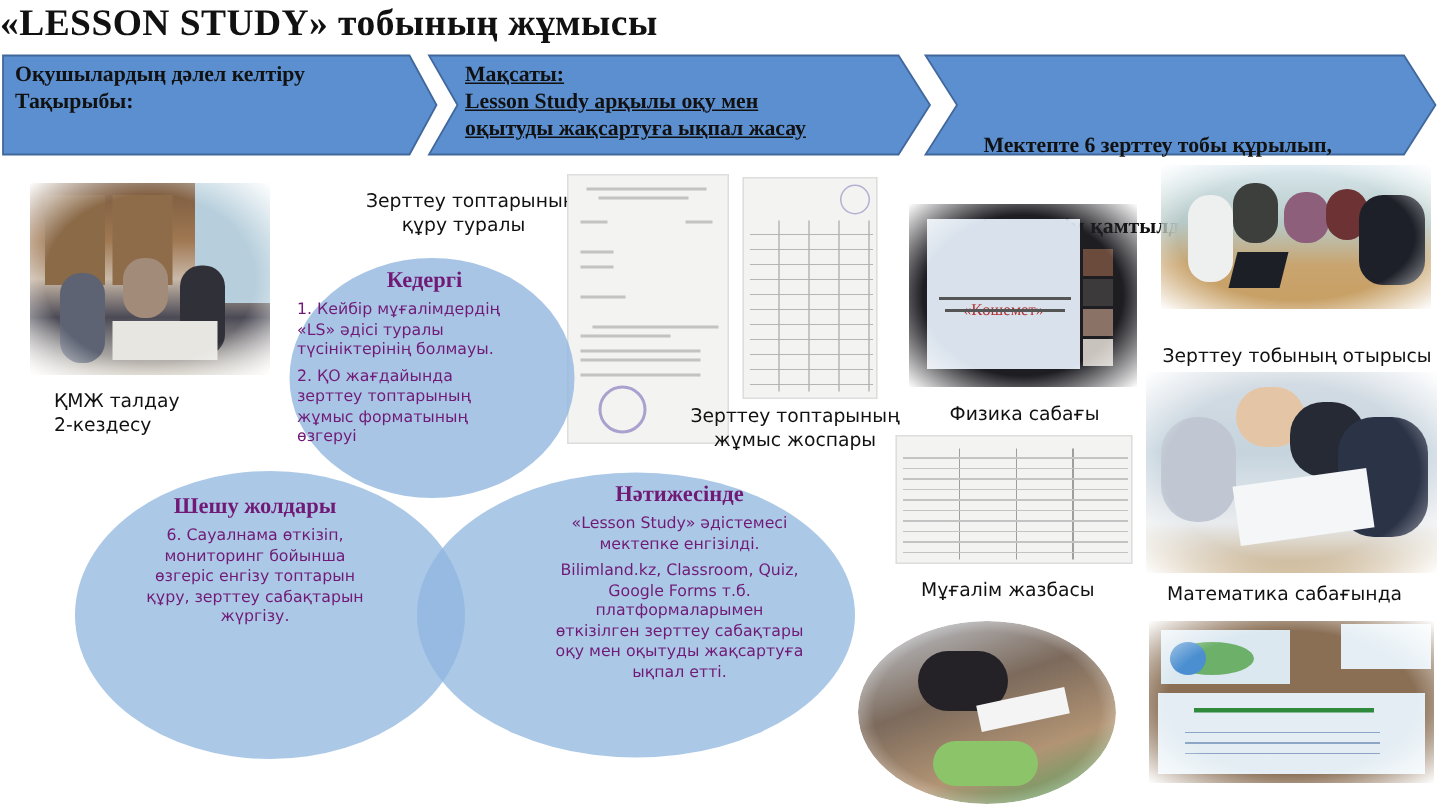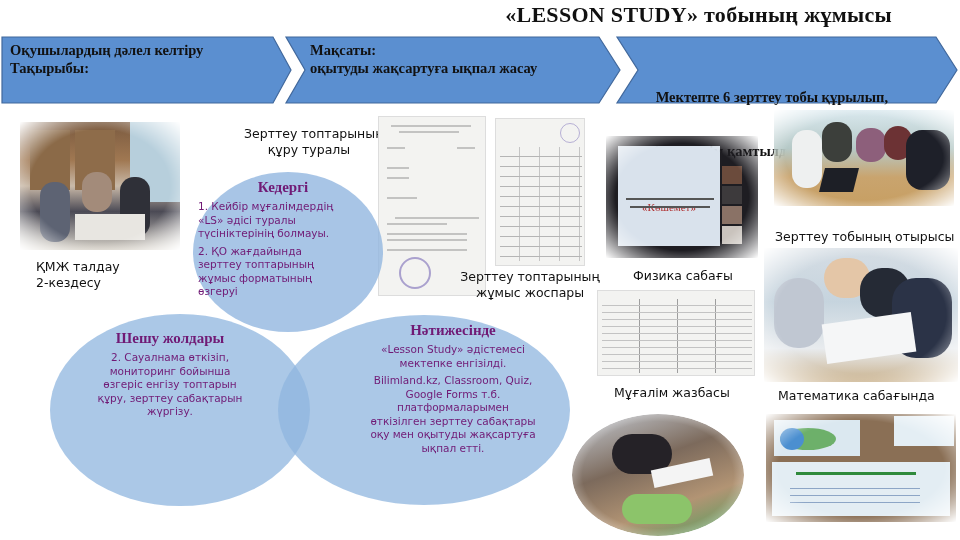--- a/index.html
+++ b/index.html
@@ -1,21 +1,21 @@
 <!DOCTYPE html>
 <html><head>
 <meta charset="utf-8">
 <style>
   * { box-sizing: border-box; margin: 0; padding: 0; }
   html, body { width: 960px; height: 540px; background: #ffffff; overflow: hidden; }
   body { position: relative; font-family: "DejaVu Sans", sans-serif; color: #111; }
 
   .title {
-    position: absolute; left: 0; top: 2px; width: 892px; text-align: right;
-    font-family: "Liberation Serif", serif; font-weight: bold; font-size: 22px;
+    position: absolute; left: 0; top: 2px; width: 892px; text-align: left;
+    font-family: "Liberation Serif", serif; font-weight: bold; font-size: 25px;
     letter-spacing: 0.3px; color: #111;
   }
 
   .chev-svg { position: absolute; left: 0; top: 36px; width: 960px; height: 68px; }
   .chev-text {
     position: absolute; font-family: "Liberation Serif", serif; font-weight: bold;
     font-size: 14.5px; line-height: 18px; color: #111;
   }
   .chev-text .h { display: block; }
 
@@ -46,22 +46,23 @@
 <svg class="chev-svg" viewBox="0 0 960 68">
   <polygon points="2,1 273,1 291,34 273,67 2,67" fill="#5b8fd0" stroke="#41689c" stroke-width="1.2"></polygon>
   <polygon points="286,1 599,1 620,34 599,67 286,67 305,34" fill="#5b8fd0" stroke="#41689c" stroke-width="1.2"></polygon>
   <polygon points="617,1 936,1 957,34 936,67 617,67 638,34" fill="#5b8fd0" stroke="#41689c" stroke-width="1.2"></polygon>
 </svg>
 
 <div class="chev-text" style="left:10px; top:41px;">
   <span class="h">Оқушылардың дәлел келтіру</span>
   <span class="h">Тақырыбы:</span>
 </div>
-<div class="chev-text" style="left:310px; top:41px;">
+<div class="chev-text" style="left:310px; top:41px;text-decoration:underline;">
   <span class="h">Мақсаты:</span>
+  <span class="h">Lesson Study арқылы оқу мен</span>
   <span class="h">оқытуды жақсартуға  ықпал жасау</span>
 </div>
 <div class="chev-text" style="left:652px; top:52px; white-space:pre;">
   <span class="h"> Мектепте 6 зерттеу тобы құрылып,</span>
   <span class="h">42 мұғалім қамтылды.</span>
 </div>
 
 <div class="photo fade" style="left:20px; top:122px; width:160px; height:128px; background:linear-gradient(180deg,#7a5a3f 0%,#a07852 30%,#c9b9a8 50%,#4b4a55 70%,#d7d2c8 100%);">
   <div style="position:absolute;left:10px;top:8px;width:40px;height:60px;background:#8b6a48;"></div>
   <div style="position:absolute;left:55px;top:8px;width:40px;height:60px;background:#8e6c4a;"></div>
@@ -169,20 +170,20 @@
 </svg>
 
 <div class="blob-text" style="left:198px; top:179px; width:180px;">
   <div class="blob-title" style="text-align:center;margin-left:-10px;">Кедергі</div>
   <div class="blob-p" style="text-align:left;width:160px;">1. Кейбір мұғалімдердің «LS» әдісі туралы түсініктерінің болмауы.</div>
   <div class="blob-p" style="text-align:left;width:140px;">2. ҚО жағдайында зерттеу топтарының жұмыс форматының өзгеруі</div>
 </div>
 
 <div class="blob-text" style="left:80px; top:330px; width:180px;">
   <div class="blob-title">Шешу жолдары</div>
-  <div class="blob-p" style="padding:0 10px;">2. Сауалнама өткізіп, мониторинг бойынша өзгеріс енгізу  топтарын құру, зерттеу сабақтарын жүргізу.</div>
+  <div class="blob-p" style="padding:0 10px;">6. Сауалнама өткізіп, мониторинг бойынша өзгеріс енгізу  топтарын құру, зерттеу сабақтарын жүргізу.</div>
 </div>
 
 <div class="blob-text" style="left:370px; top:322px; width:166px;">
   <div class="blob-title">Нәтижесінде</div>
   <div class="blob-p">«Lesson Study» әдістемесі мектепке енгізілді.</div>
   <div class="blob-p">Bilimland.kz,     Classroom, Quiz, Google Forms т.б. платформаларымен өткізілген зерттеу сабақтары оқу мен оқытуды жақсартуға ықпал етті.</div>
 </div>
 
 </body></html>

